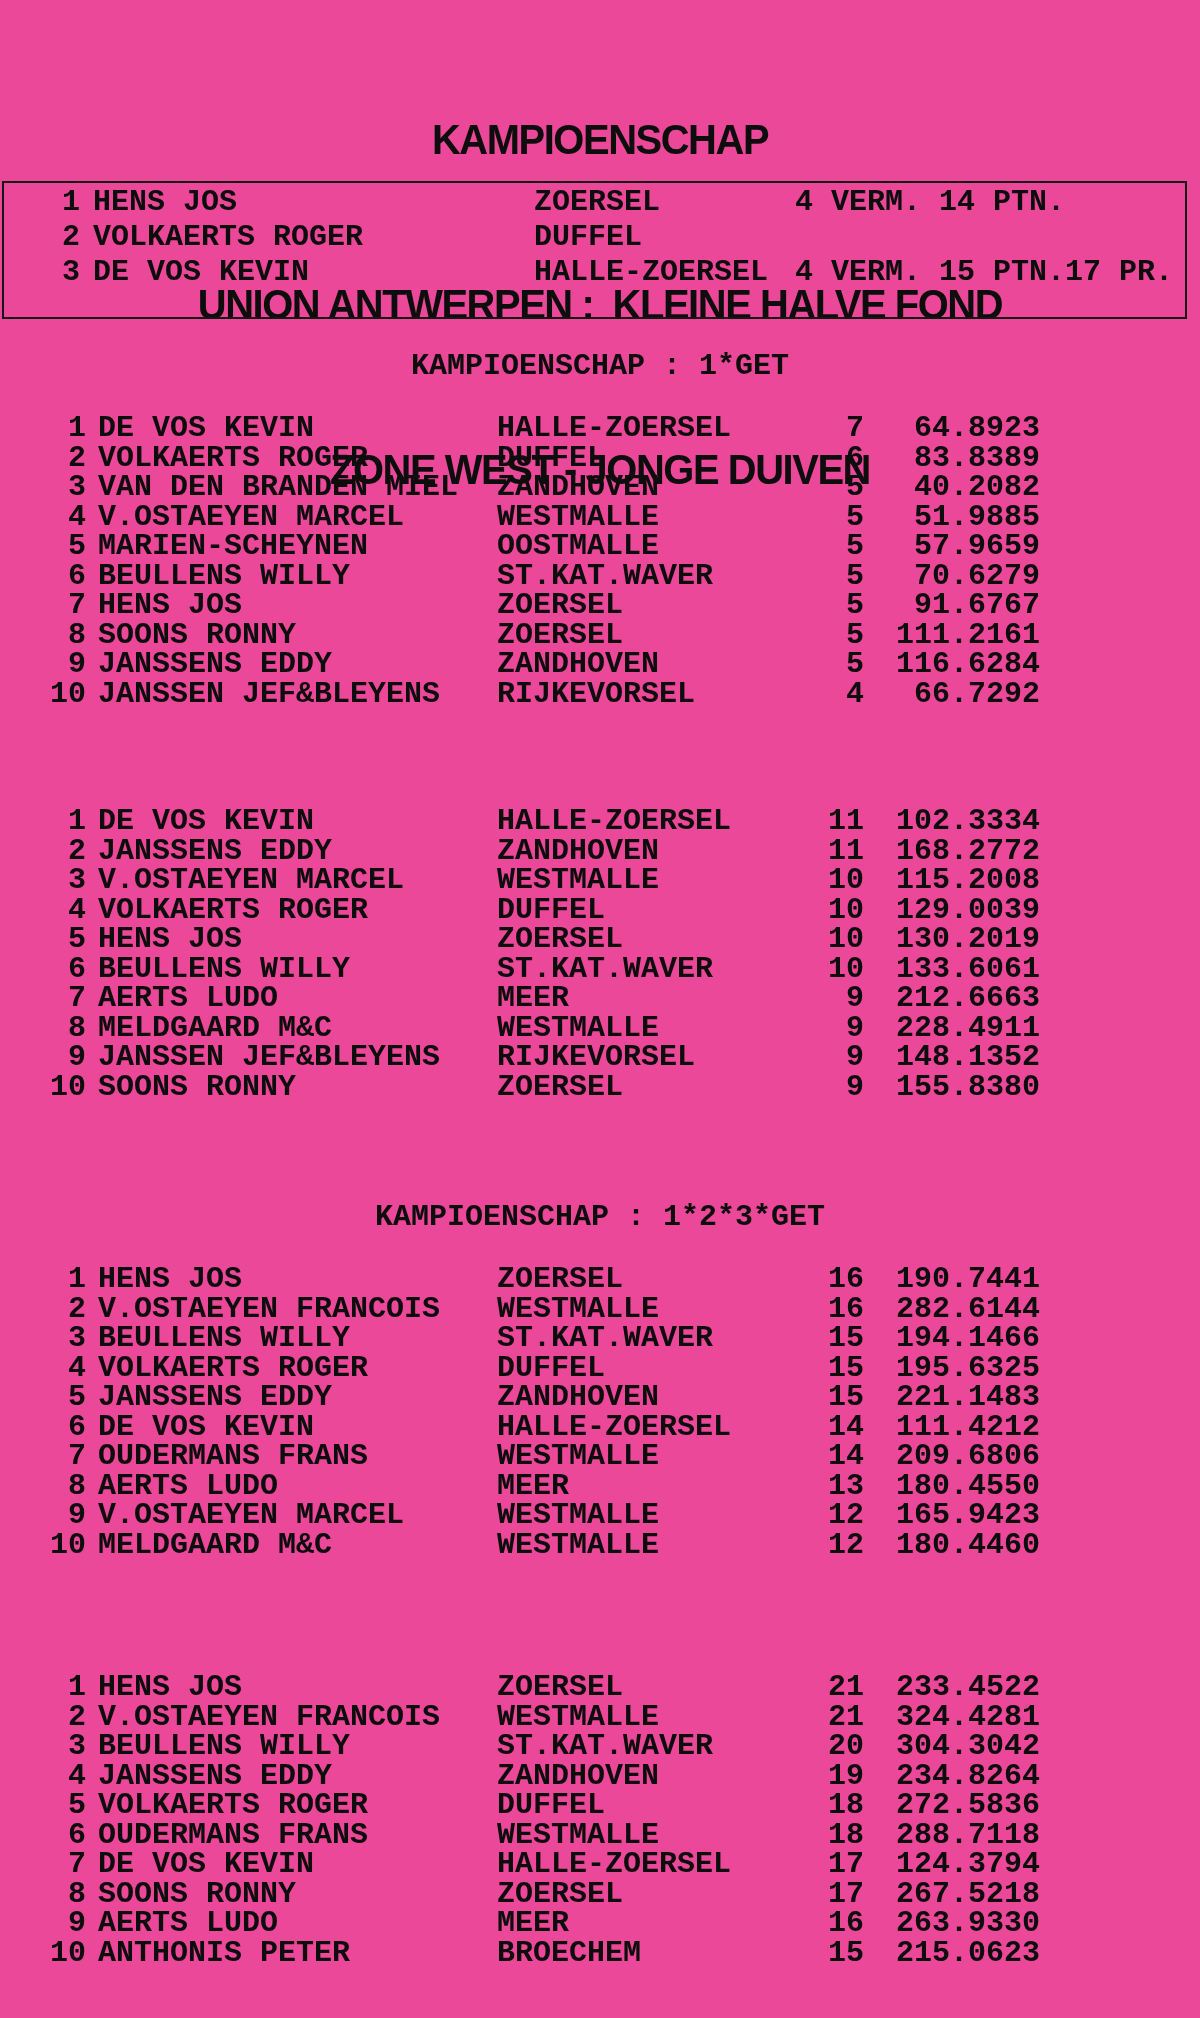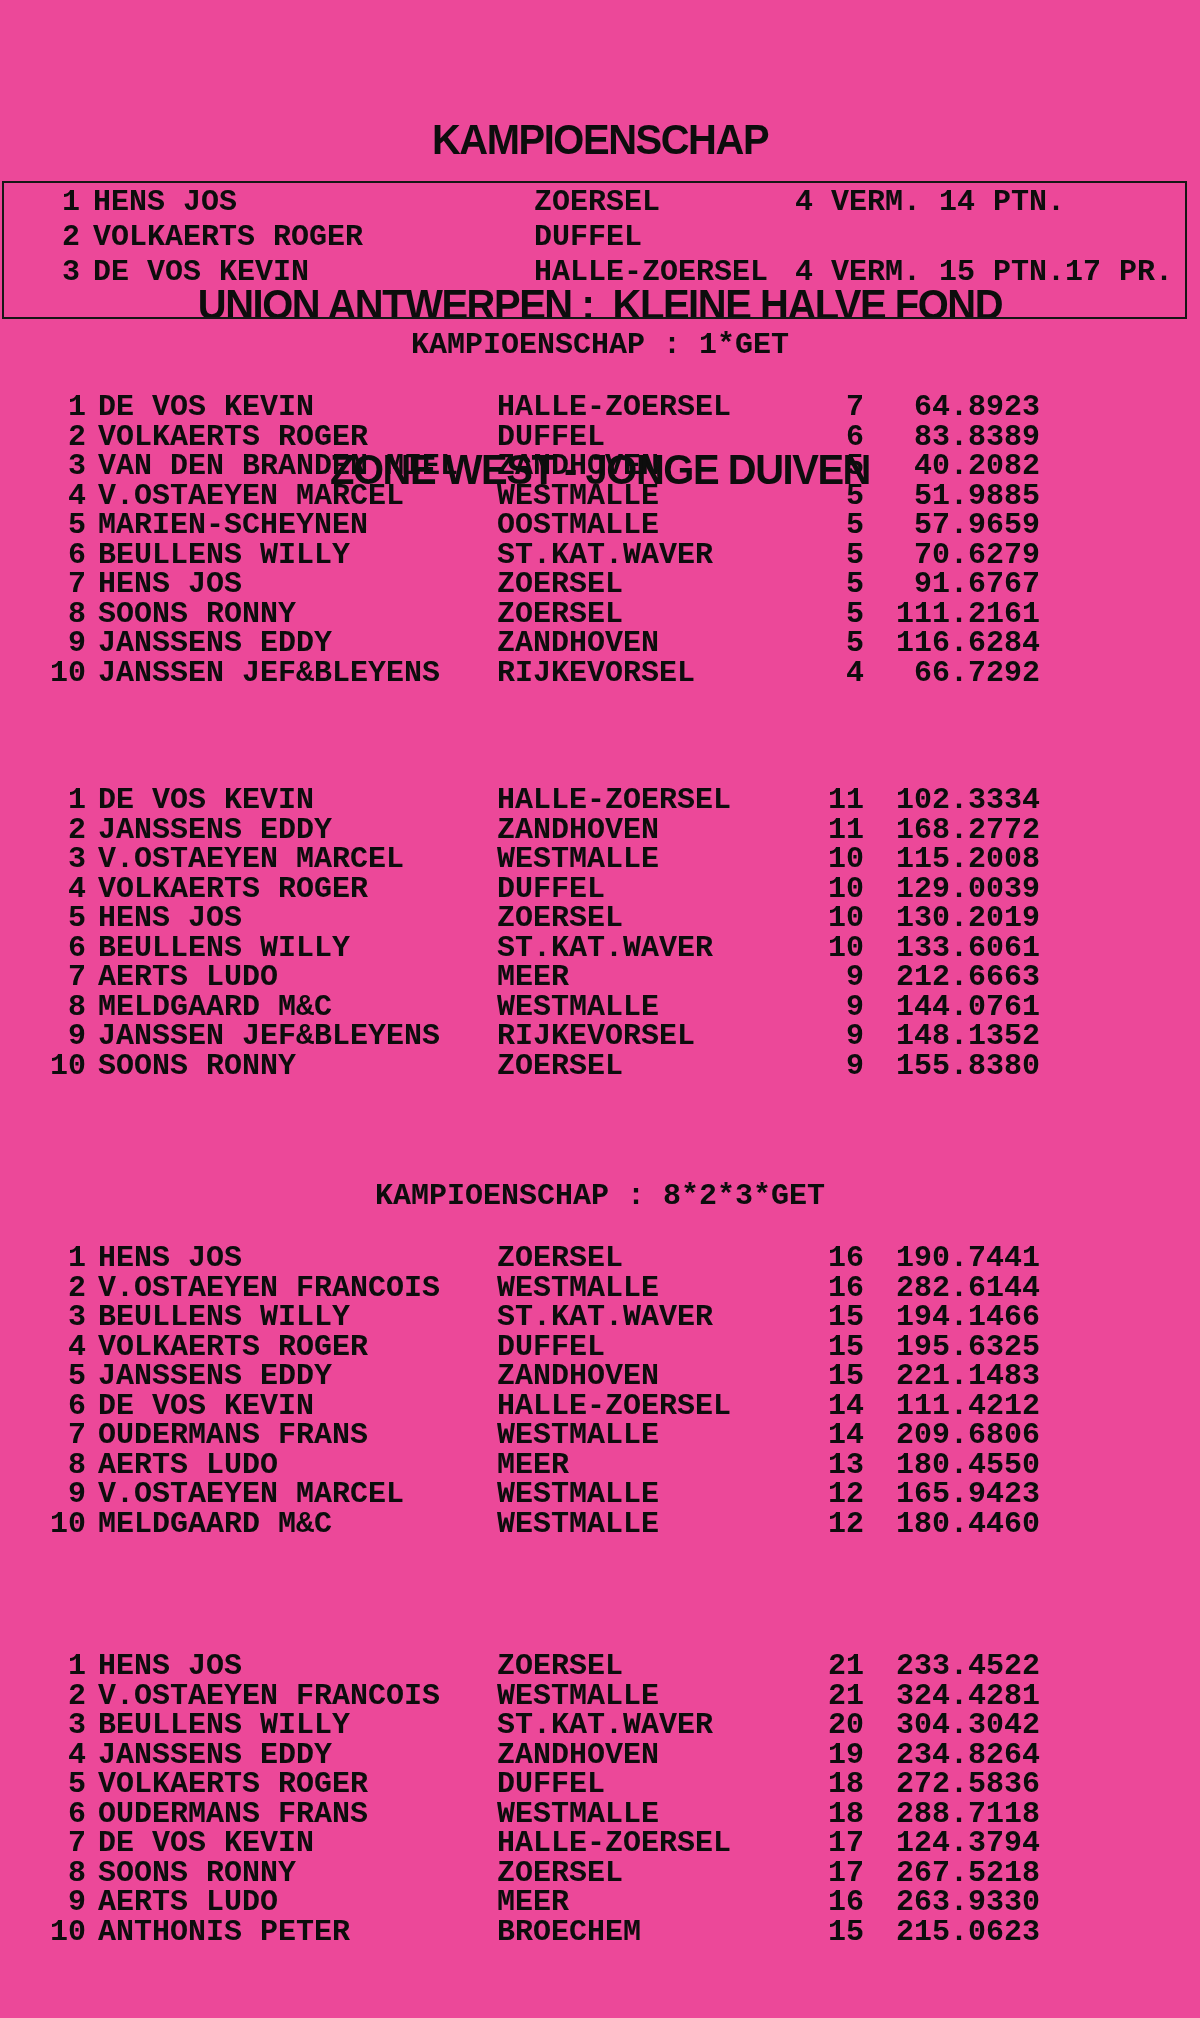--- a/index.html
+++ b/index.html
@@ -23,21 +23,21 @@
   .summary-box{
     position:absolute;left:2px;top:181px;width:1185px;height:138px;
     border:2px solid #161616;box-sizing:border-box;padding-top:2px;
   }
   .box-row{position:relative;height:35px;line-height:35px;}
   .box-row .c-rank {position:absolute;left:0;width:76px;text-align:right;white-space:pre;}
   .box-row .c-name {position:absolute;left:89px;white-space:pre;}
   .box-row .c-city {position:absolute;left:530px;white-space:pre;}
   .box-row .c-result{position:absolute;left:791px;white-space:pre;}
   
-  .section{position:absolute;left:0;width:1136px;}
+  .section{position:absolute;left:0;width:1136px;margin-top:21px;}
   .section-header{display:block;width:1200px;text-align:center;line-height:30px;white-space:pre;}
   .rows{margin-top:33px;}
   .row{position:relative;height:29.5px;line-height:29.5px;}
   .row .c-rank {position:absolute;left:0;width:86px;text-align:right;white-space:pre;}
   .row .c-name {position:absolute;left:98px;white-space:pre;}
   .row .c-city {position:absolute;left:497px;white-space:pre;}
   .row .c-count{position:absolute;left:770px;width:94px;text-align:right;white-space:pre;}
   .row .c-value{position:absolute;left:860px;width:180px;text-align:right;white-space:pre;}
 </style>
 </head>
@@ -196,40 +196,40 @@
             <span class="c-name">AERTS LUDO</span>
             <span class="c-city">MEER</span>
             <span class="c-count">9</span>
             <span class="c-value">212.6663</span>
           </div>
           <div class="row">
             <span class="c-rank">8</span>
             <span class="c-name">MELDGAARD M&amp;C</span>
             <span class="c-city">WESTMALLE</span>
             <span class="c-count">9</span>
-            <span class="c-value">144.0761</span>
+            <span class="c-value">228.4911</span>
           </div>
           <div class="row">
             <span class="c-rank">9</span>
             <span class="c-name">JANSSEN JEF&amp;BLEYENS</span>
             <span class="c-city">RIJKEVORSEL</span>
             <span class="c-count">9</span>
             <span class="c-value">148.1352</span>
           </div>
           <div class="row">
             <span class="c-rank">10</span>
             <span class="c-name">SOONS RONNY</span>
             <span class="c-city">ZOERSEL</span>
             <span class="c-count">9</span>
             <span class="c-value">155.8380</span>
           </div>
         </div>
       </div>
       <div class="section mono" style="top: 1181px;">
-        <div class="section-header">KAMPIOENSCHAP : 8*2*3*GET</div>
+        <div class="section-header">KAMPIOENSCHAP : 1*2*3*GET</div>
         <div class="rows">
           <div class="row">
             <span class="c-rank">1</span>
             <span class="c-name">HENS JOS</span>
             <span class="c-city">ZOERSEL</span>
             <span class="c-count">16</span>
             <span class="c-value">190.7441</span>
           </div>
           <div class="row">
             <span class="c-rank">2</span>

